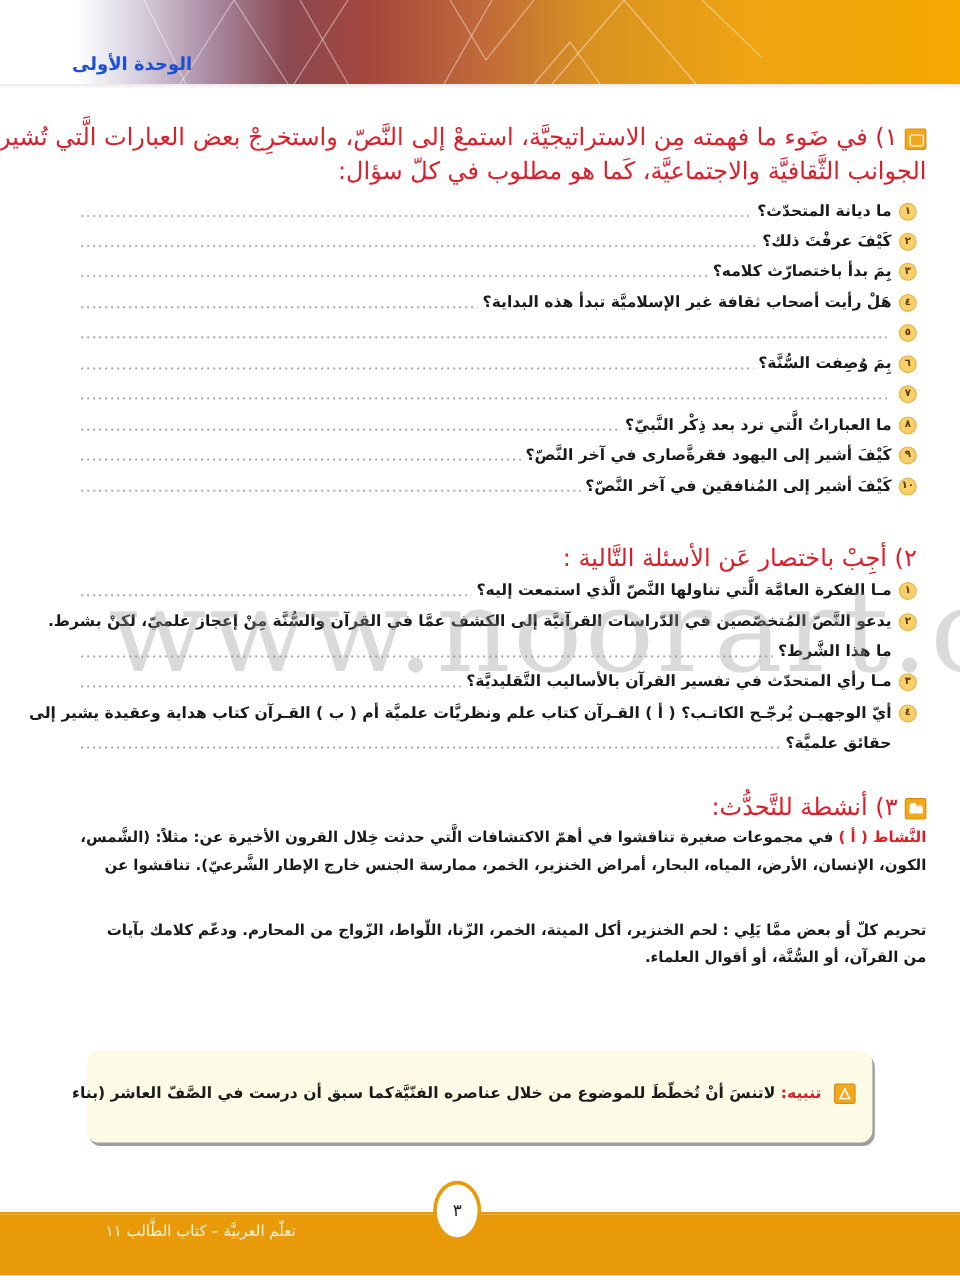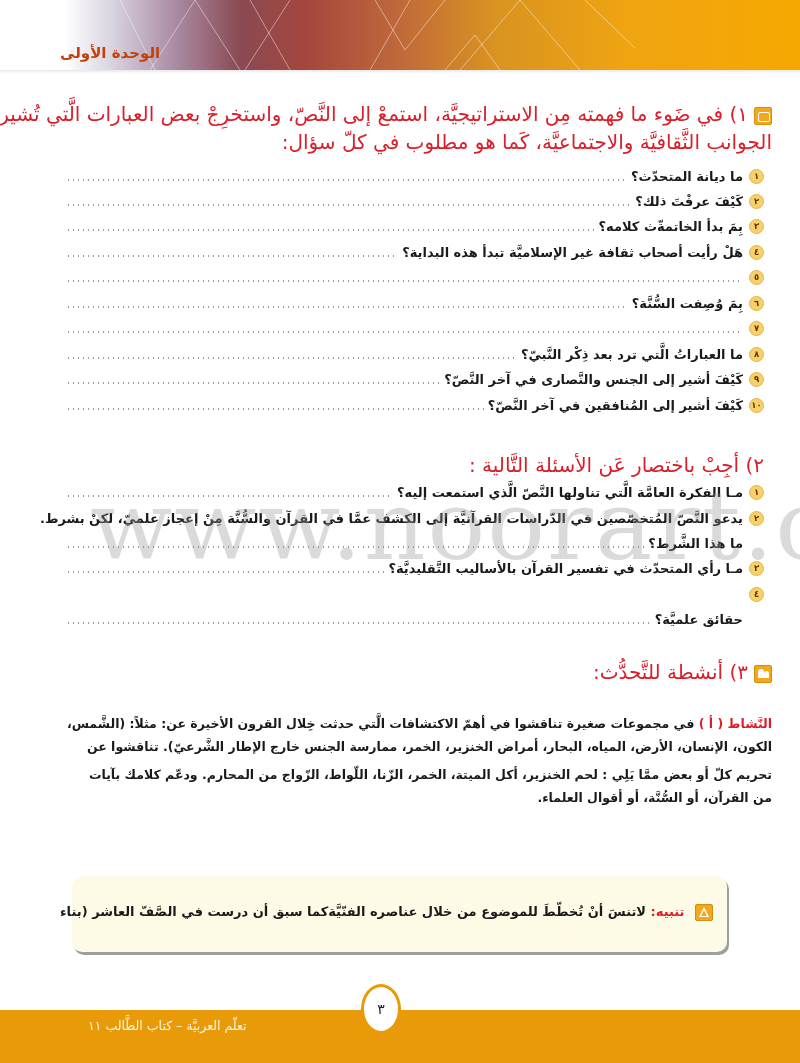--- a/index.html
+++ b/index.html
@@ -8,21 +8,21 @@
 
     
     .header-banner {
       position: absolute; left: 0; top: 0; width: 800px; height: 70px;
       background: linear-gradient(90deg, #ffffff 0%, #ffffff 8%, #d9d3e0 14%, #a98aa2 22%, #8a4a52 30%, #a4463e 38%, #c0693a 50%, #d99320 62%, #efa412 78%, #f5a800 100%);
       overflow: hidden;
     }
     .header-banner svg { position: absolute; left: 0; top: 0; }
     .header-shadow { position: absolute; left: 0; top: 70px; width: 800px; height: 4px; background: linear-gradient(#e8e8e8, #ffffff); }
     .unit-title {
-      position: absolute; left: 60px; top: 44px; font-size: 15px; font-weight: bold; color: #c2410c;
+      position: absolute; left: 60px; top: 44px; font-size: 15px; font-weight: bold; color: #1d4ed8;
       font-family: "DejaVu Sans", sans-serif; direction: rtl;
     }
 
     
     .section-title {
       position: absolute; right: 28px; font-size: 20px; font-weight: normal; color: #d81f2a;
       direction: rtl; text-align: right; line-height: 28px;
     }
     .section-title .line { display: block; white-space: nowrap; }
     .sec-icon {
@@ -145,21 +145,21 @@
   <span class="q-text">ما ديانة المتحدّث؟</span>
   <span class="q-dots"></span>
 </div>
 <div class="q-row" style="top: 191px;">
   <span class="q-num">٢</span>
   <span class="q-text">كَيْفَ عرفْتَ ذلك؟</span>
   <span class="q-dots"></span>
 </div>
 <div class="q-row" style="top: 216px;">
   <span class="q-num">٣</span>
-  <span class="q-text">بِمَ بدأ الخاتمةّث كلامه؟</span>
+  <span class="q-text">بِمَ بدأ باختصارّث كلامه؟</span>
   <span class="q-dots"></span>
 </div>
 <div class="q-row" style="top: 242px;">
   <span class="q-num">٤</span>
   <span class="q-text">هَلْ رأيت أصحاب ثقافة غير الإسلاميَّة تبدأ هذه البداية؟</span>
   <span class="q-dots"></span>
 </div>
 <div class="q-row" style="top: 267px;">
   <span class="q-num">٥</span>
   <span class="q-dots"></span>
@@ -173,21 +173,21 @@
   <span class="q-num">٧</span>
   <span class="q-dots"></span>
 </div>
 <div class="q-row" style="top: 344px;">
   <span class="q-num">٨</span>
   <span class="q-text">ما العباراتُ الَّتي ترد بعد ذِكْر النَّبيّ؟</span>
   <span class="q-dots"></span>
 </div>
 <div class="q-row" style="top: 369px;">
   <span class="q-num">٩</span>
-  <span class="q-text">كَيْفَ أشير إلى الجنس والنَّصارى في آخر النَّصّ؟</span>
+  <span class="q-text">كَيْفَ أشير إلى اليهود فقرةَّصارى في آخر النَّصّ؟</span>
   <span class="q-dots"></span>
 </div>
 <div class="q-row" style="top: 395px;">
   <span class="q-num">١٠</span>
   <span class="q-text">كَيْفَ أشير إلى المُنافقين في آخر النَّصّ؟</span>
   <span class="q-dots"></span>
 </div>
 
 <div class="section-title" style="top: 451px; right: 36px;">٢) أجِبْ باختصار عَن الأسئلة التَّالية :</div>
 
@@ -204,34 +204,35 @@
   <span class="q-text">ما هذا الشَّرط؟</span>
   <span class="q-dots"></span>
 </div>
 <div class="q-row" style="top: 558px;">
   <span class="q-num">٣</span>
   <span class="q-text">مـا رأي المتحدّث في تفسير القرآن بالأساليب التَّقليديَّة؟</span>
   <span class="q-dots"></span>
 </div>
 <div class="q-row" style="top: 584px; left: 30px;">
   <span class="q-num">٤</span>
+  <span class="q-text">أيّ الوجهيـن يُرجّـح الكاتـب؟ ( أ ) القـرآن كتاب علم ونظريَّات علميَّة أم ( ب ) القـرآن كتاب هداية وعقيدة يشير إلى</span>
 </div>
 <div class="q-row" style="top: 609px; right: 57px;">
   <span class="q-text">حقائق علميَّة؟</span>
   <span class="q-dots"></span>
 </div>
 
 <div class="watermark">www.noorart.com</div>
 
 <div class="section-title" style="top: 658px;">
   <span class="sec-icon speak"></span><span>٣)</span>
   <span>أنشطة للتَّحدُّث:</span>
 </div>
 
-<div class="para" style="top: 687px; margin-top: 26px;">
+<div class="para" style="top: 687px;">
   <span class="line">
     <span class="label">النَّشاط ( أ )</span>
     <span>في مجموعات صغيرة تناقشوا في أهمّ الاكتشافات الَّتي حدثت خِلال القرون الأخيرة عن: مثلاً: (الشَّمس،</span>
   </span>
   <span class="line">الكون، الإنسان، الأرض، المياه، البحار، أمراض الخنزير، الخمر، ممارسة الجنس خارج الإطار الشَّرعيّ). تناقشوا عن</span>
 </div>
 
 <div class="para" style="top: 764px;">
   <span class="line">تحريم كلّ أو بعض ممَّا يَلِي : لحم الخنزير، أكل الميتة، الخمر، الزّنا، اللّواط، الزّواج من المحارم. ودعّم كلامك بآيات</span>
   <span class="line">من القرآن، أو السُّنَّة، أو أقوال العلماء.</span>

